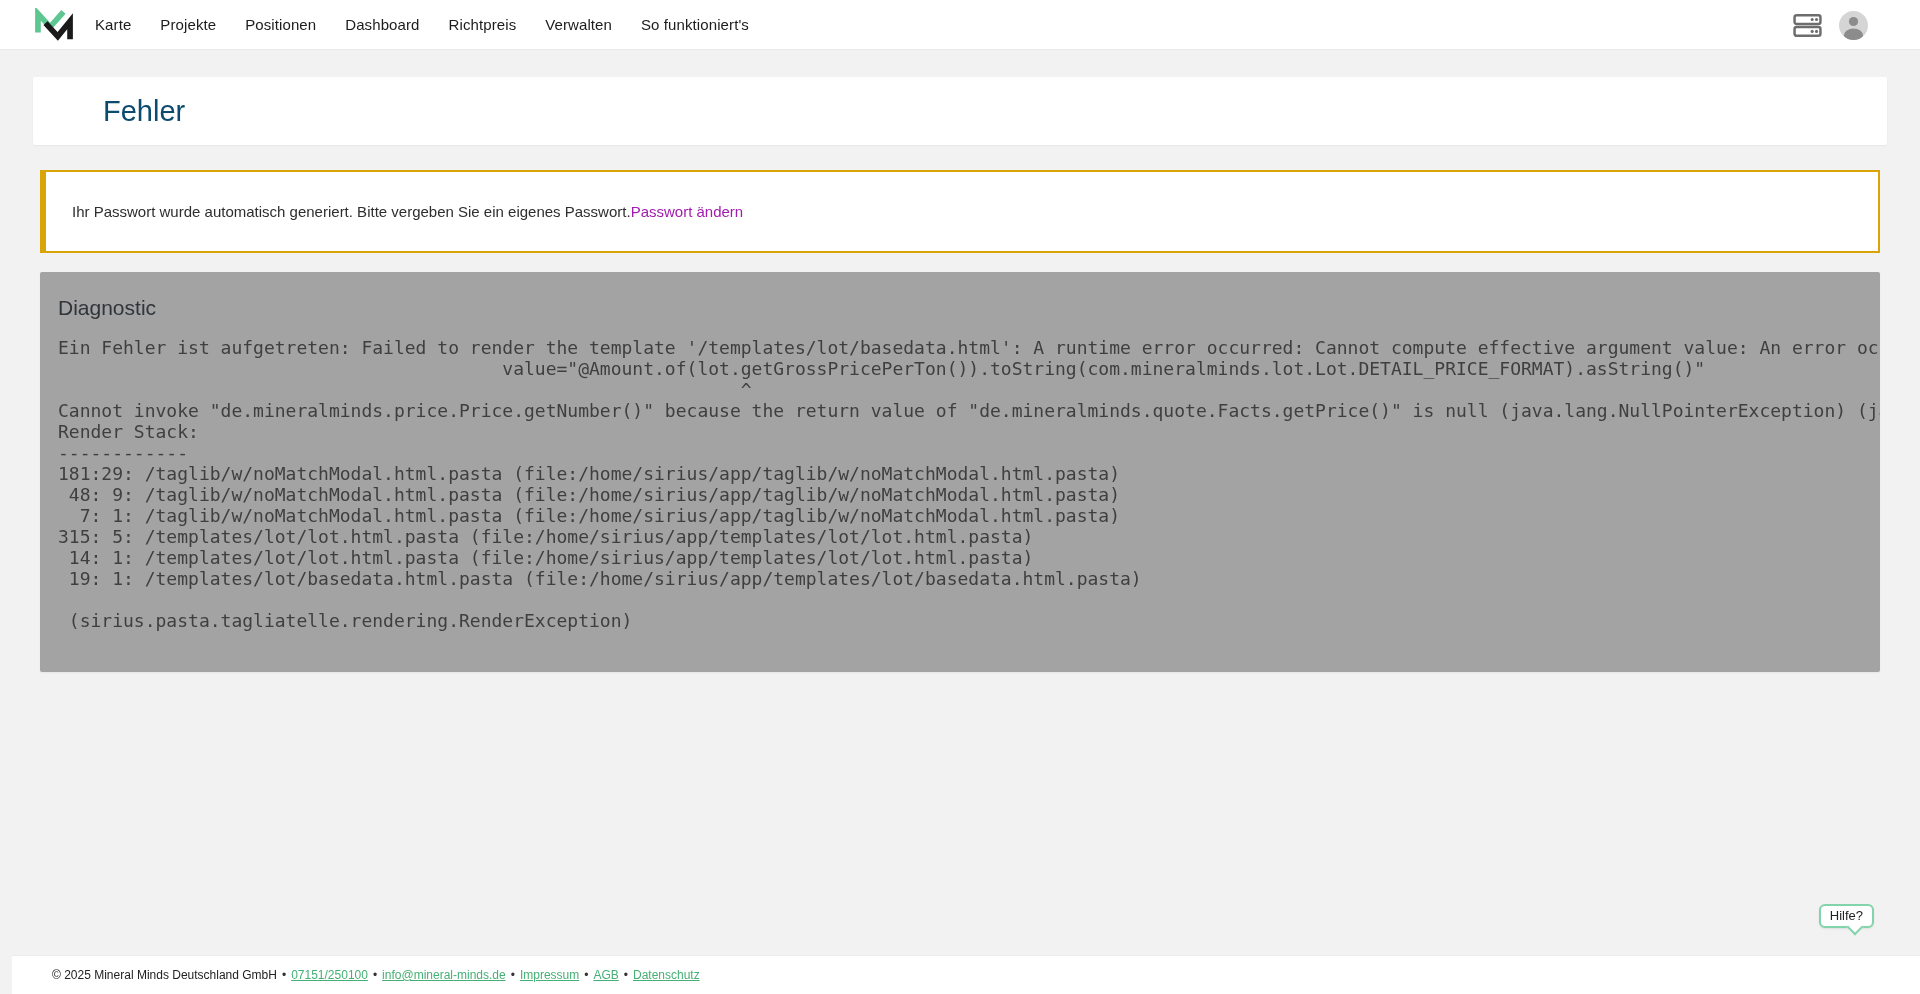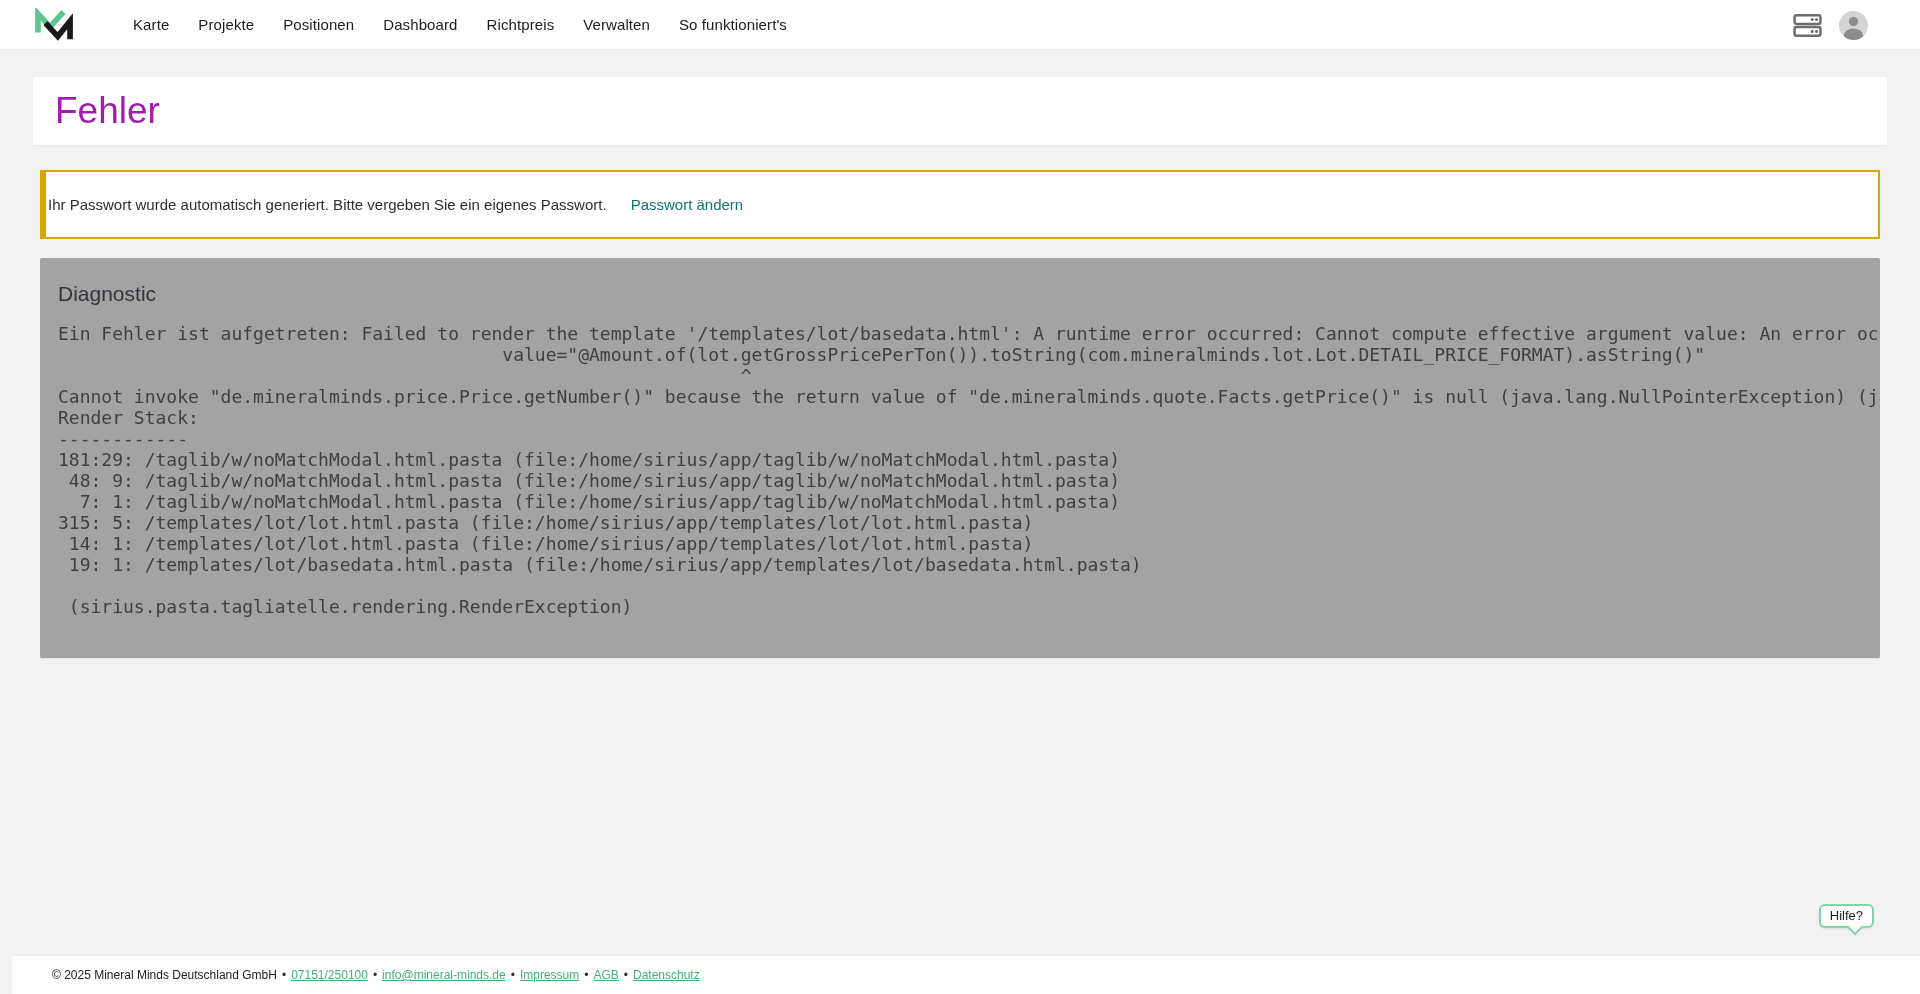--- a/index.html
+++ b/index.html
@@ -8,46 +8,46 @@
     width:1920px; height:994px; position:relative; overflow:hidden;
     background:#f2f2f2;
     font-family:"Liberation Sans", sans-serif;
   }
   
   .navbar {
     height:50px; background:#ffffff; border-bottom:1px solid #e9e9e9;
     display:flex; align-items:center; position:relative;
   }
   .logo { margin-left:35px; width:38px; height:34px; cursor:pointer; flex:0 0 auto; }
-  .nav-items { display:flex; margin-left:60px; gap:29px; }
+  .nav-items { display:flex; margin-left:22px; gap:29px; }
   .nav-item {
     font-size:15px; font-weight:500; color:#1c1c1c; cursor:pointer;
     letter-spacing:.1px; white-space:nowrap;
   }
   .nav-right { position:absolute; right:52px; top:0; height:50px; display:flex; align-items:center; gap:17px; }
   .icon-btn { cursor:pointer; display:flex; align-items:center; }
   .avatar {
     width:29px; height:29px; border-radius:50%; background:#d5d5d5; overflow:hidden;
     display:flex; align-items:flex-end; justify-content:center; cursor:pointer;
   }
   
   .header-card {
     margin:27px 33px 0; height:68px; background:#fff; border-radius:2px;
     box-shadow:0 1px 2px rgba(0,0,0,.05);
     display:flex; align-items:center; padding-left:22px;
   }
-  .page-title { font-size:37px; font-weight:400; color:#a21caf; }
+  .page-title { font-size:29px; font-weight:400; color:#0c4a6e;margin-left:48px; }
   
   .alert {
-    margin:25px 40px 0; height:69px; background:#fff;
+    margin:25px 40px 0; height:83px; background:#fff;
     border:2px solid #d9a406; border-left-width:6px;
-    display:flex; align-items:center; padding-left:2px;
+    display:flex; align-items:center; padding-left:26px;
     font-size:15px; color:#2e2e2e;
   }
-  .alert-link { color:#0f766e; margin-left:24px; cursor:pointer; text-decoration:none; white-space:nowrap; }
+  .alert-link { color:#a21caf; margin-left:0; cursor:pointer; text-decoration:none; white-space:nowrap; }
   
   .diag-card {
     margin:19px 40px 0; height:400px; background:#a3a3a3; border-radius:2px;
     box-shadow:0 1px 2px rgba(0,0,0,.05);
     padding:24px 0 0 18px; overflow:hidden;
   }
   .diag-title { font-size:21px; font-weight:400; color:#30353a; margin:0; }
   .diag-pre {
     margin:17px 0 17px; font-family:"DejaVu Sans Mono", monospace;
     font-size:18px; line-height:21px; color:#3f3f3f; white-space:pre;

